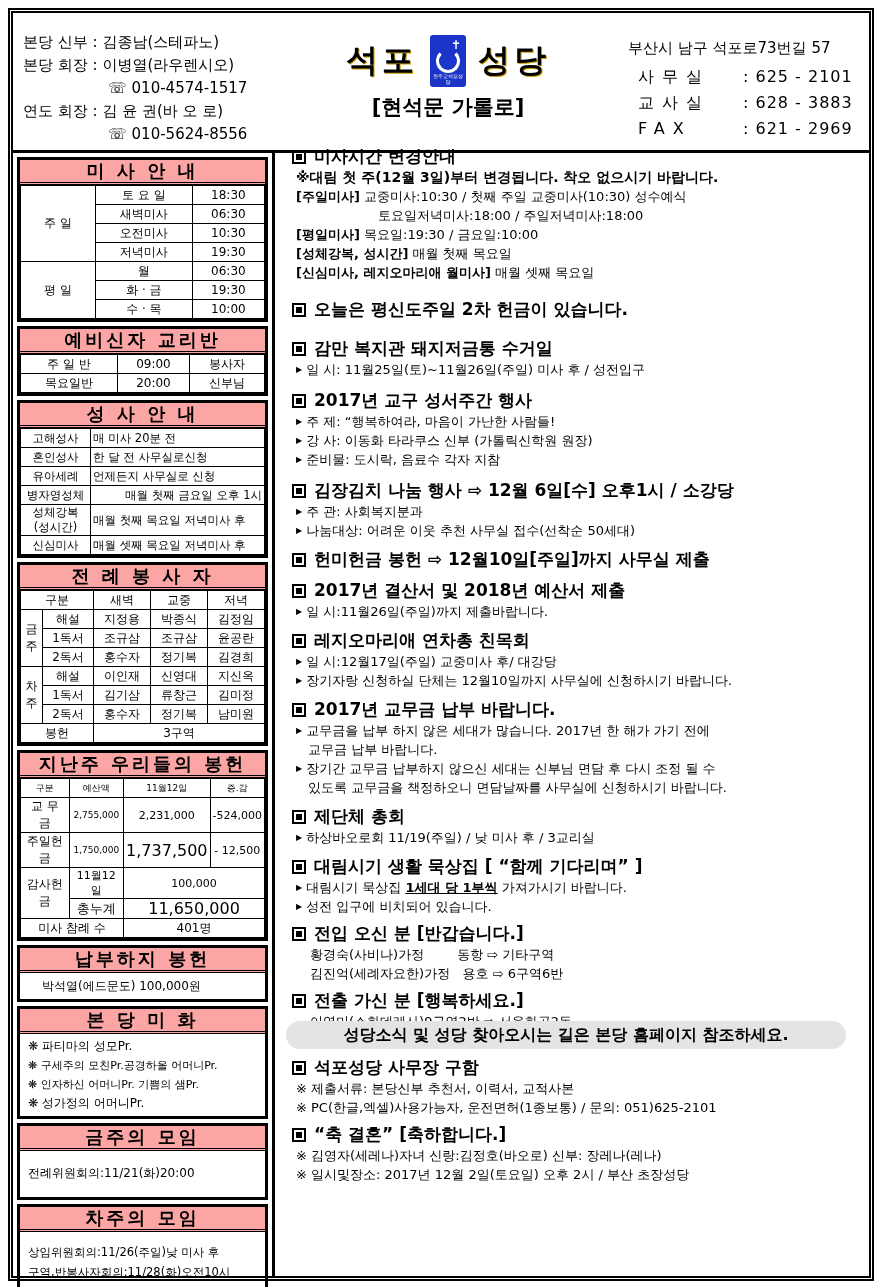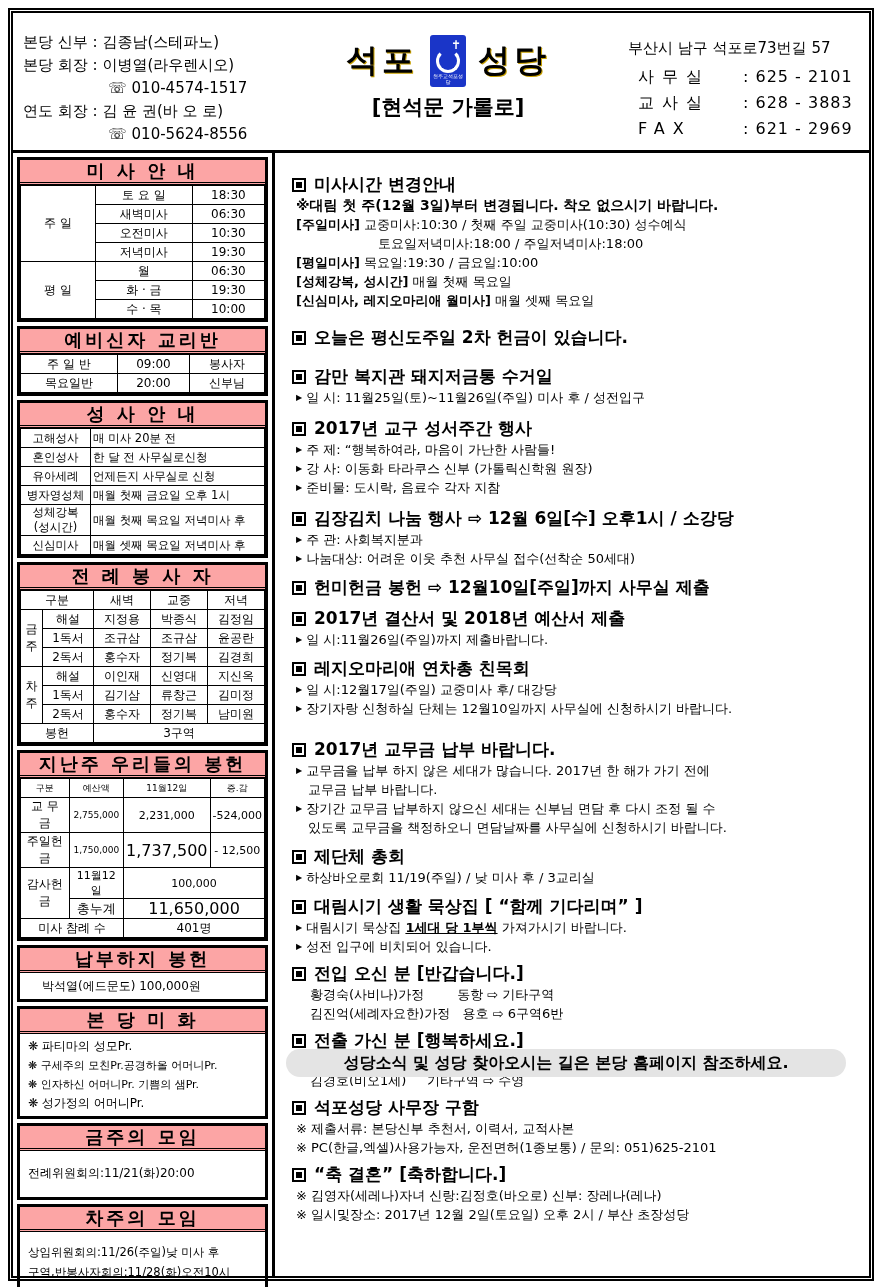--- a/index.html
+++ b/index.html
@@ -15,21 +15,21 @@
   .logo .ring { width: 24px; height: 24px; border: 3px solid #fff; border-radius: 50%; border-top-color: transparent; }
   .logo .cross { position: absolute; right: 5px; top: 3px; color: #fff; font-size: 12px; font-weight: bold; }
   .logo .cap { position: absolute; bottom: 2px; left: 2px; right: 2px; font-size: 5px; color: #fff; text-align: center; }
   .subtitle { font-size: 21px; font-weight: bold; margin-top: 6px; }
   .hdr-right { position: absolute; left: 615px; top: 26px; font-size: 15px; }
   .hdr-right .addr { margin-bottom: 6px; }
   .hdr-right .ph { font-size: 16px; line-height: 26px; padding-left: 10px; letter-spacing: 1px; }
   .hdr-right .ph span.lbl { display: inline-block; width: 105px; letter-spacing: 8px; }
 
   .left { position: absolute; left: 0; top: 140px; width: 262px; height: 1123px; border-right: 3px solid #000; }
-  .right { position: absolute; left: 265px; top: 152px; width: 591px; height: 920px; }
+  .right { position: absolute; left: 265px; top: 124px; width: 591px; height: 920px; }
   .box { margin: 4px 4px 0 4px; border: 3px solid #000; }
   .box-title { background: #fca5a5; font-weight: bold; text-align: center; font-size: 18px; border-bottom: 3px double #000; line-height: 22px; letter-spacing: 3px; }
   table { border-collapse: collapse; width: 100%; font-size: 12px; }
   td { border: 1px solid #000; text-align: center; height: 19px; padding: 0 2px; }
   .small { font-size: 9px; }
   .txt { font-size: 12px; padding: 3px 8px; line-height: 20px; }
 
   .sec { margin: 0 0 0 14px; }
   .sec-h { font-size: 17px; font-weight: bold; display: flex; align-items: center; gap: 8px; }
   .sq { display: inline-block; width: 14px; height: 14px; border: 2px solid #000; position: relative; flex-shrink: 0; }
@@ -140,21 +140,21 @@
         <tr>
               <td>혼인성사</td>
               <td style="text-align:left">한 달 전 사무실로신청</td>
             </tr>
         <tr>
               <td>유아세례</td>
               <td style="text-align:left">언제든지 사무실로 신청</td>
             </tr>
         <tr>
               <td>병자영성체</td>
-              <td style="text-align:left">매월 첫째 금요일 오후 1시</td>
+              <td style="text-align:right">매월 첫째 금요일 오후 1시</td>
             </tr>
         <tr>
               <td style="height:30px">성체강복 (성시간)</td>
               <td style="text-align:left">매월 첫째 목요일 저녁미사 후</td>
             </tr>
         <tr>
               <td>신심미사</td>
               <td style="text-align:left">매월 셋째 목요일 저녁미사 후</td>
             </tr>
       </tbody>
@@ -358,21 +358,21 @@
 
     <div class="sec" style="margin-top:8px">
       <div class="sec-h">
           <span class="sq"></span>
           <span>레지오마리애 연차총 친목회</span>
         </div>
       <div class="line bul">일 시:12월17일(주일) 교중미사 후/ 대강당</div>
       <div class="line bul">장기자랑 신청하실 단체는 12월10일까지 사무실에  신청하시기 바랍니다.</div>
     </div>
 
-    <div class="sec" style="margin-top:20px">
+    <div class="sec" style="margin-top:8px">
       <div class="sec-h">
           <span class="sq"></span>
           <span>2017년 교무금 납부 바랍니다.</span>
         </div>
       <div class="line bul">교무금을 납부 하지 않은 세대가 많습니다. 2017년 한 해가 가기 전에</div>
       <div class="line" style="padding-left:16px">교무금 납부 바랍니다.</div>
       <div class="line bul">장기간 교무금 납부하지 않으신 세대는 신부님 면담 후 다시 조정 될 수</div>
       <div class="line" style="padding-left:16px">있도록  교무금을 책정하오니 면담날짜를 사무실에 신청하시기 바랍니다.</div>
     </div>
 

